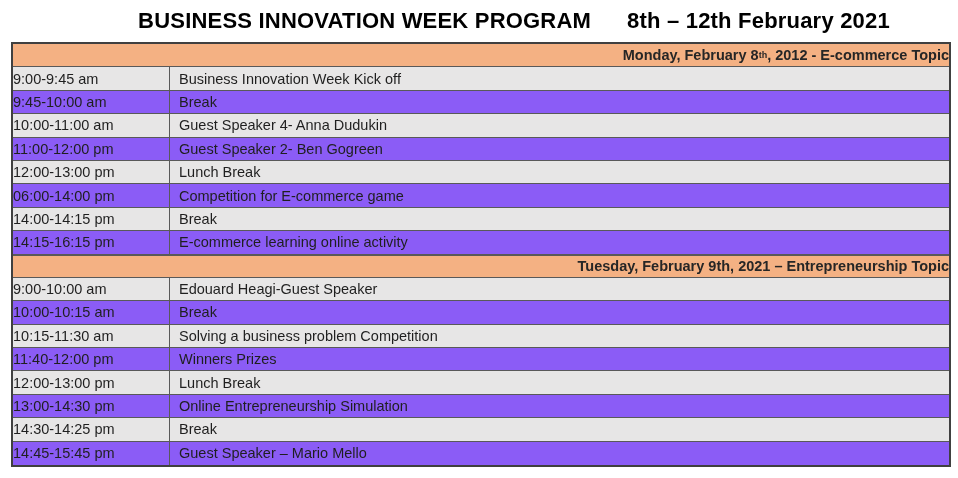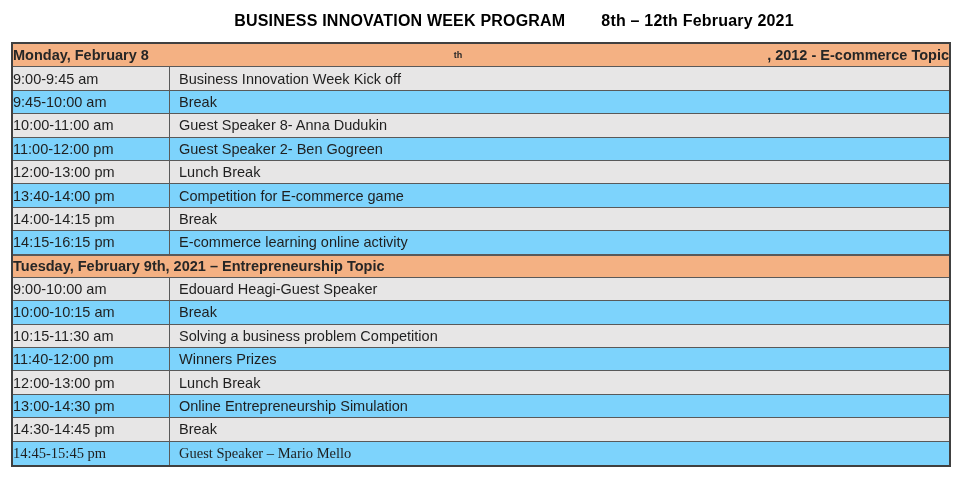--- a/index.html
+++ b/index.html
@@ -21,59 +21,58 @@
     overflow: hidden;
   }
   .doc-title {
     display: flex;
     justify-content: center;
     align-items: center;
     gap: 36px;
     padding-left: 70px;
     height: 42px;
     font-weight: bold;
-    font-size: 16px;
+    font-size: 22px;
     letter-spacing: 0.2px;
     color: #000000;
   }
   .program-table {
     margin-left: 11px;
     width: 940px;
     border: 2px solid var(--border-outer);
   }
   .section-header {
     height: 23.4px;
     background: var(--section-header-bg);
     border-bottom: 1px solid var(--border-inner);
     display: flex;
     align-items: center;
-    justify-content: space-between;
+    justify-content: flex-end;
     font-weight: bold;
     font-size: 14.5px;
     color: #262626;
   }
   .section-header sup {
     font-size: 9px;
     line-height: 0;
   }
   section + section .section-header {
     border-top: 1px solid var(--border-inner);
   }
   .row {
     display: flex;
     height: 23.4px;
     border-bottom: 1px solid var(--border-inner);
-    background: #7dd3fc;
+    background: #8b5cf6;
   }
   .rows .row:nth-child(odd) {
     background: var(--row-alt-bg);
   }
   section:last-child .rows .row:last-child {
     border-bottom: none;
-    font-family: Liberation Serif, serif;
   }
   .cell {
     display: flex;
     align-items: center;
     font-size: 14.5px;
     white-space: nowrap;
     overflow: hidden;
   }
   .cell.time {
     width: 157px;
@@ -109,35 +108,35 @@
     <div class="cell activity">Business Innovation Week Kick off</div>
   </div>
 
   <div class="row">
     <div class="cell time">9:45-10:00 am</div>
     <div class="cell activity">Break</div>
   </div>
 
   <div class="row">
     <div class="cell time">10:00-11:00 am</div>
-    <div class="cell activity">Guest Speaker 8- Anna Dudukin</div>
+    <div class="cell activity">Guest Speaker 4- Anna Dudukin</div>
   </div>
 
   <div class="row">
     <div class="cell time">11:00-12:00 pm</div>
     <div class="cell activity">Guest Speaker 2- Ben Gogreen</div>
   </div>
 
   <div class="row">
     <div class="cell time">12:00-13:00 pm</div>
     <div class="cell activity">Lunch Break</div>
   </div>
 
   <div class="row">
-    <div class="cell time">13:40-14:00 pm</div>
+    <div class="cell time">06:00-14:00 pm</div>
     <div class="cell activity">Competition for E-commerce game</div>
   </div>
 
   <div class="row">
     <div class="cell time">14:00-14:15 pm</div>
     <div class="cell activity">Break</div>
   </div>
 
   <div class="row">
     <div class="cell time">14:15-16:15 pm</div>
@@ -177,21 +176,21 @@
     <div class="cell time">12:00-13:00 pm</div>
     <div class="cell activity">Lunch Break</div>
   </div>
 
   <div class="row">
     <div class="cell time">13:00-14:30 pm</div>
     <div class="cell activity">Online Entrepreneurship Simulation</div>
   </div>
 
   <div class="row">
-    <div class="cell time">14:30-14:45 pm</div>
+    <div class="cell time">14:30-14:25 pm</div>
     <div class="cell activity">Break</div>
   </div>
 
   <div class="row">
     <div class="cell time">14:45-15:45 pm</div>
     <div class="cell activity">Guest Speaker – Mario Mello</div>
   </div>
 </div>
     </section>
 

